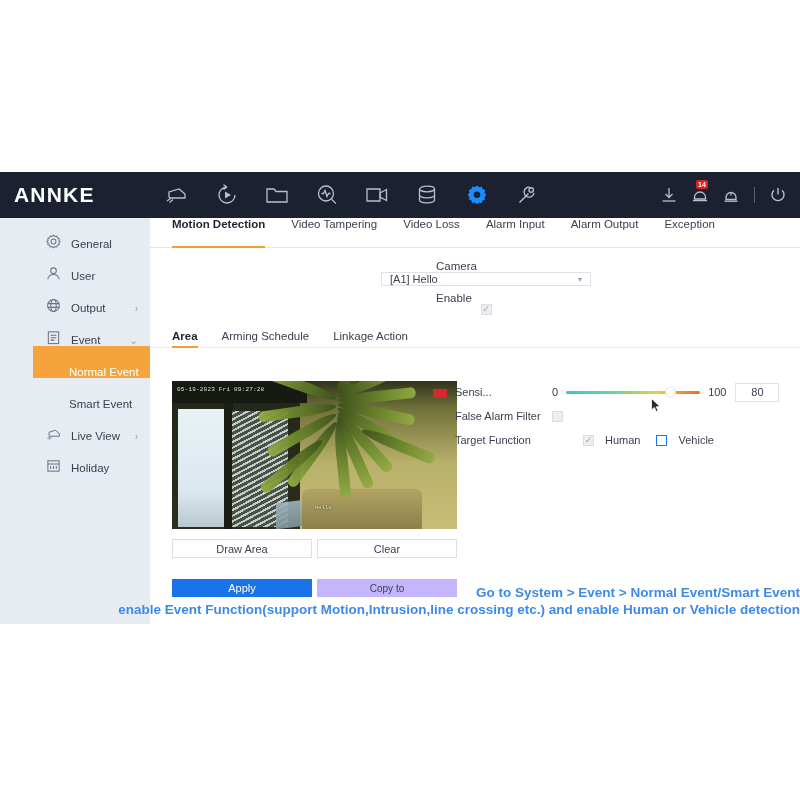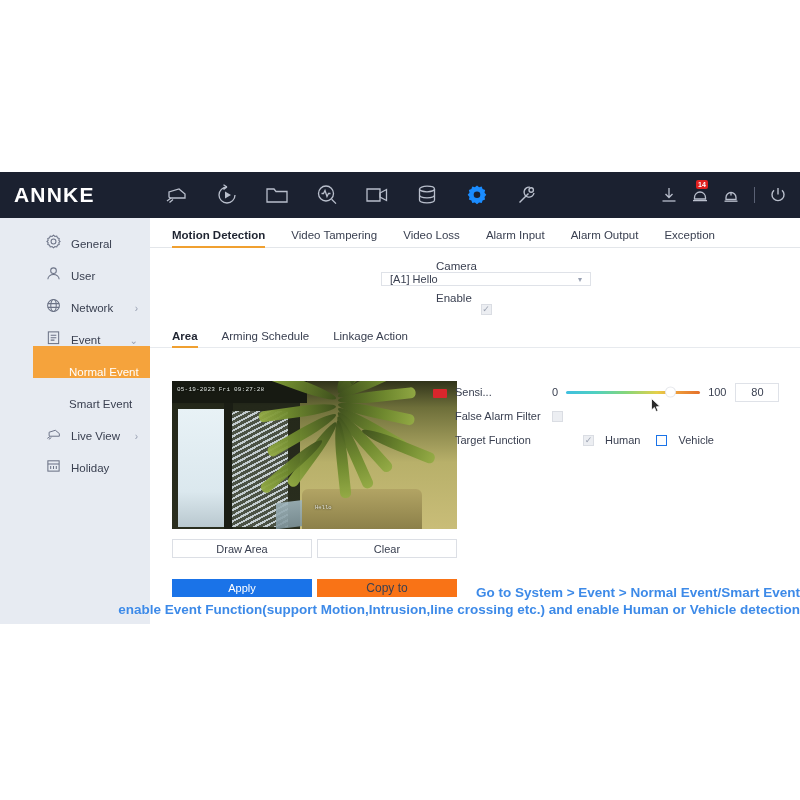--- a/index.html
+++ b/index.html
@@ -120,21 +120,20 @@
 
   
   .content {
     position: absolute;
     left: 150px; top: 46px;
     width: 650px; height: 406px;
     background: #ffffff;
   }
   .tabs {
     display: flex;
-    align-items: flex-end;
     height: 30px;
     padding-left: 22px;
     border-bottom: 1px solid #e3e6ea;
     box-sizing: border-box;
   }
   .tab {
     font-size: 11.5px;
     color: #3a4051;
     margin-right: 26px;
     padding-bottom: 6px;
@@ -351,24 +350,24 @@
   }
   .btn-primary {
     flex: 1; height: 18px;
     background: #1a73e8;
     color: #ffffff;
     display: flex; align-items: center; justify-content: center;
     font-size: 11px;
   }
   .btn-sec {
     flex: 1; height: 18px;
-    background: #f97316;
+    background: #c4b5fd;
     color: #3a4051;
     display: flex; align-items: center; justify-content: center;
-    font-size: 12px;
+    font-size: 10px;
   }
 
   
   .settings {
     position: absolute;
     left: 305px; top: 163px;
     width: 340px;
   }
   .srow {
     display: flex;
@@ -559,21 +558,21 @@
       </div>
 
       <div class="side-item">
         <span class="s-ic">
           <svg width="15" height="15" viewBox="0 0 16 16" fill="none" stroke="currentColor" stroke-width="1.1">
             <circle cx="8" cy="8" r="6.3"></circle>
             <ellipse cx="8" cy="8" rx="2.9" ry="6.3"></ellipse>
             <path d="M1.9 6 L14.1 6 M1.9 10 L14.1 10"></path>
           </svg>
         </span>
-        <span class="s-lbl">Network</span>
+        <span class="s-lbl">Output</span>
         <span class="s-chev">›</span>
       </div>
 
       <div class="side-item">
         <span class="s-ic">
           <svg width="15" height="15" viewBox="0 0 16 16" fill="none" stroke="currentColor" stroke-width="1.1">
             <rect x="2.5" y="2" width="11" height="12.5"></rect>
             <path d="M5 5.6 L11 5.6 M5 8.2 L11 8.2 M5 10.8 L9 10.8"></path>
           </svg>
         </span>

